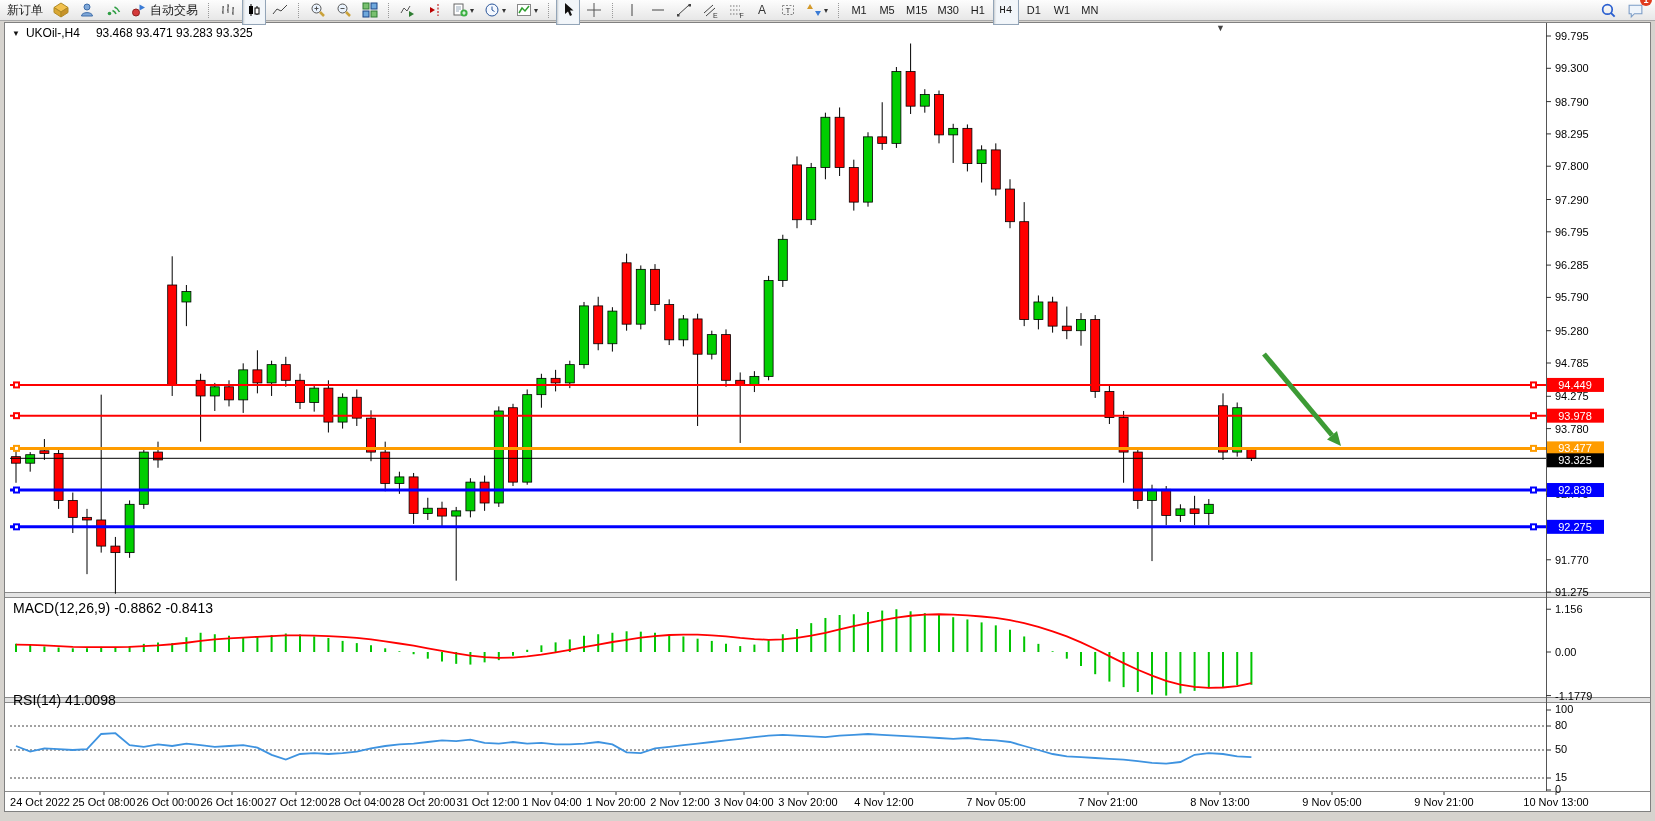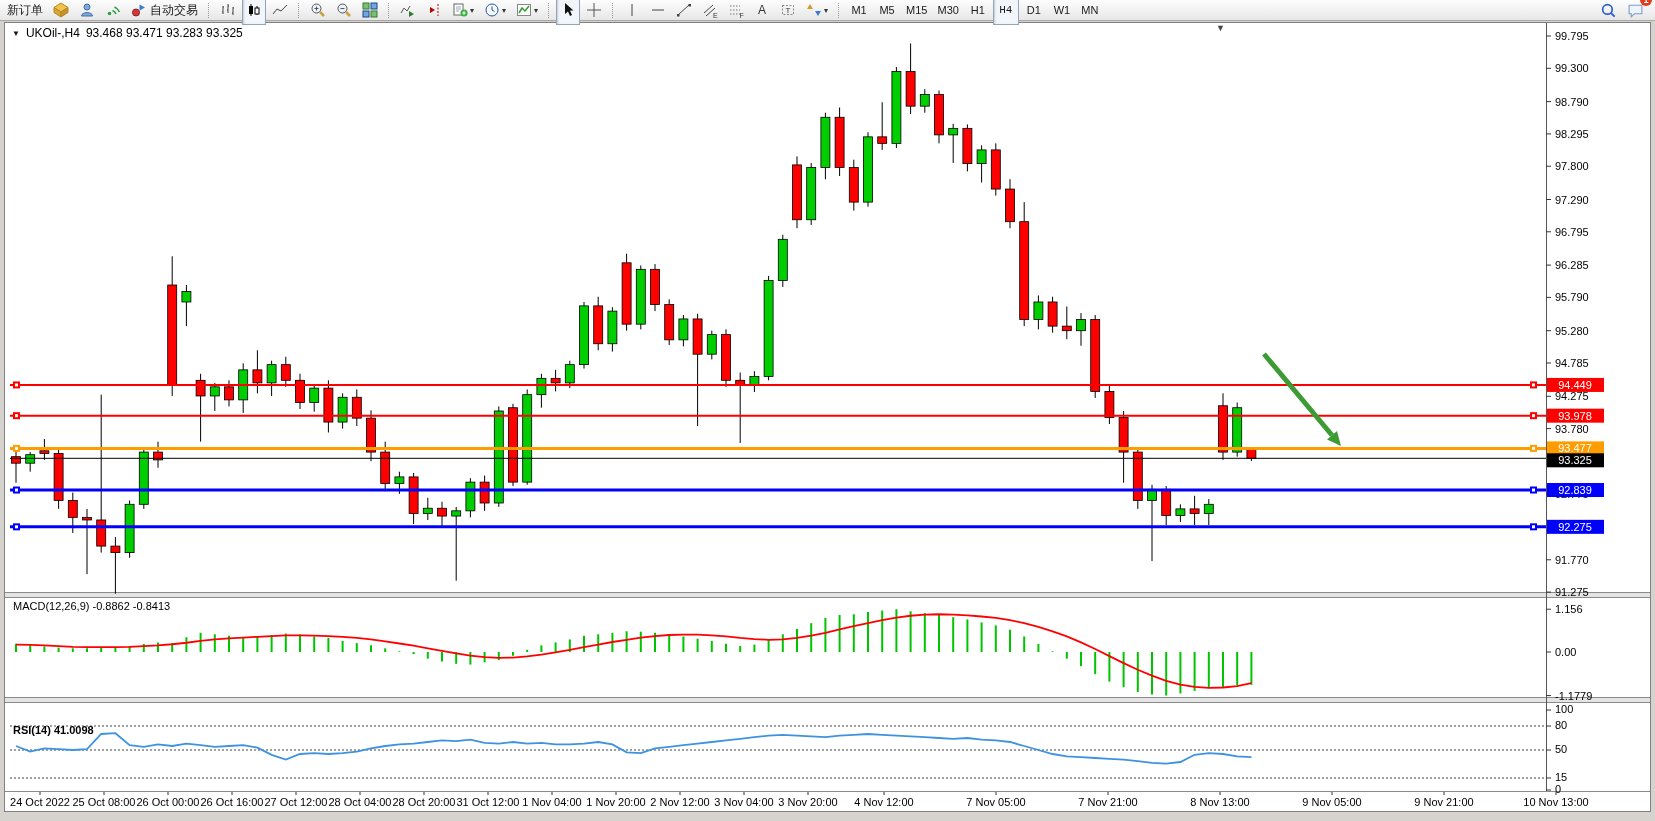--- a/index.html
+++ b/index.html
@@ -11,25 +11,25 @@
   .tbtn.tf{font-size:11px;min-width:26px;}
   .sep{width:1px;height:15px;border-left:1px dotted #9a9a9a;margin:0 5px;}
   .dd{font-size:8px;color:#333;margin-left:2px;}
   .tb-right{margin-left:auto;display:flex;align-items:center;margin-right:4px;}
   .chatwrap{position:relative;}
   .badge{position:absolute;top:-3px;right:-5px;width:12px;height:12px;border-radius:7px;background:#e03c1e;color:#fff;font-size:9px;font-weight:bold;text-align:center;line-height:12px;}
   #chart-svg{position:absolute;left:0;top:0;z-index:1;}
   .overlay{position:absolute;z-index:2;}
   .chart-title{left:12px;top:26px;font-size:12px;color:#000;display:flex;align-items:center;}
   .chart-title .oct{font-size:8px;margin-right:6px;color:#111;}
-  .chart-title .ohlc{margin-left:6px;}
+  .chart-title .ohlc{margin-left:16px;}
   .shift-marker{left:1216px;top:23px;font-size:9px;color:#444;}
-  .panel-label{font-size:11px;color:#000;}
+  .panel-label{font-size:14px;color:#000;}
   .macd-label{left:13px;top:600px;}
-  .rsi-label{left:13px;top:724px;font-weight:bold;}
+  .rsi-label{left:13px;top:692px;}
 </style>
 </head>
 <body>
 
 <div class="toolbar">
   <button class="tbtn">新订单</button>
   <button class="tbtn">
       <span>
         <svg width="16" height="16" viewBox="0 0 16 16">
           <polygon points="8,1 15,5.5 8,10 1,5.5" fill="#f2c14e" stroke="#b08a25"></polygon>

